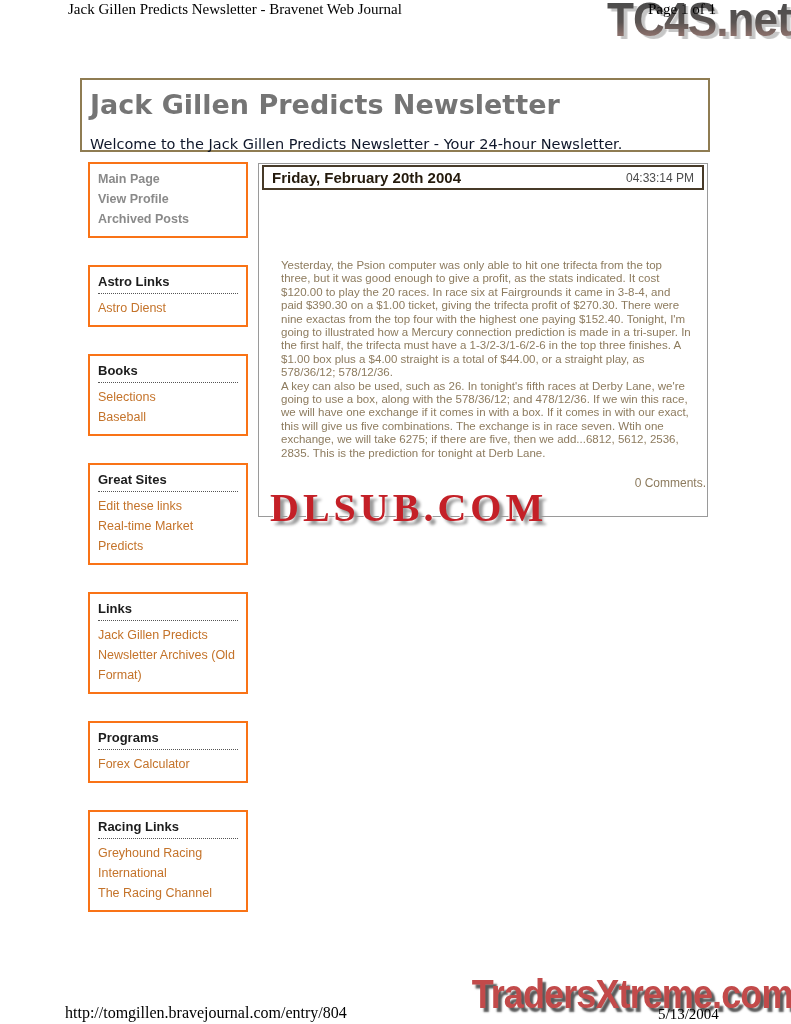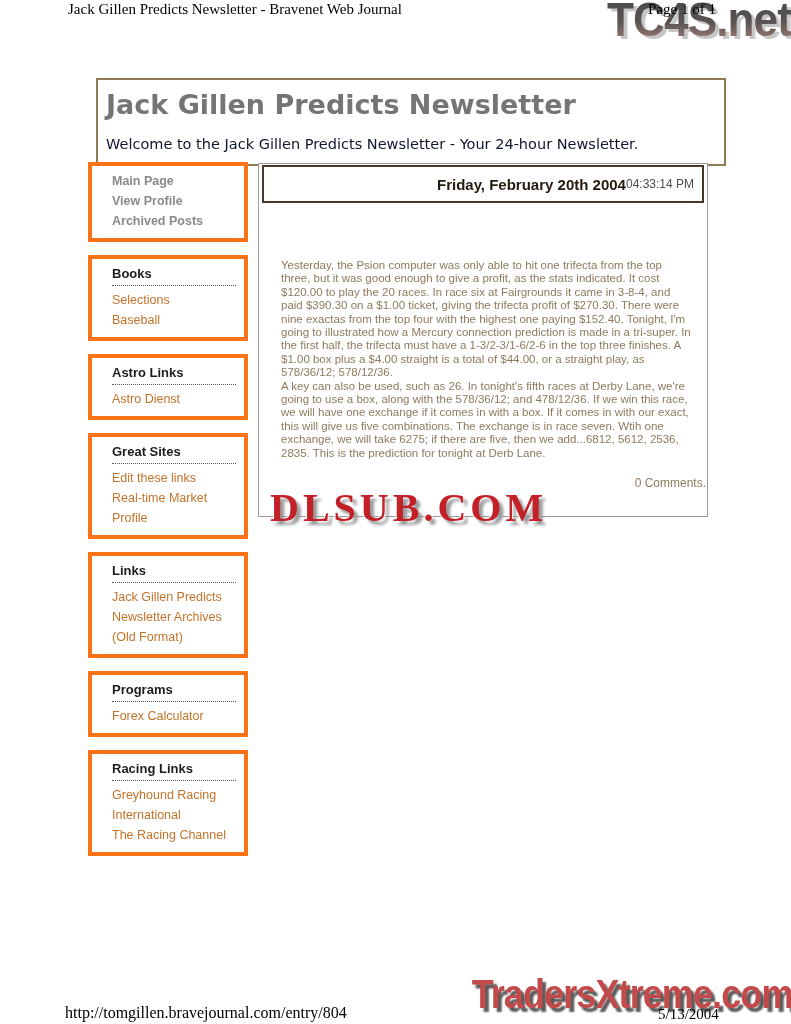--- a/index.html
+++ b/index.html
@@ -31,40 +31,40 @@
   .wm-traders {
     position:absolute; right:-2px; top:972px; z-index:5;
     font:bold 40px "Liberation Sans", sans-serif; letter-spacing:-1px;
     transform:scaleX(.9); transform-origin:100% 0;
     color:#c24a4a; -webkit-text-stroke:2px #ffffff; paint-order:stroke fill;
     text-shadow:4px 4px 2px #5a5a5a;
   }
 
   
   .masthead {
-    position:absolute; left:96px; top:78px; width:630px; height:88px;
+    position:absolute; left:80px; top:78px; width:630px; height:74px;
     border:2px solid #8f7c52; background:#fff; padding:9px 0 0 8px;
   }
   .masthead-title { font:bold 27px "DejaVu Sans", sans-serif; color:#757575; letter-spacing:0; }
   .masthead-sub { font:14.5px "DejaVu Sans", sans-serif; color:#0f172a; margin-top:16px; }
 
   
   .sidebar { position:absolute; left:88px; top:162px; width:160px; }
-  .side-box { border:4px solid #f97316; background:#fff; padding:5px 8px 7px 20px; margin-bottom:13px; }
+  .side-box { border:2px solid #f97316; background:#fff; padding:5px 8px 7px 8px; margin-bottom:27px; }
   .side-nav-item { font:bold 12.5px/20px "Liberation Sans", sans-serif; color:#8a8a8a; cursor:pointer; }
   .side-head { font:bold 13px "Liberation Sans", sans-serif; color:#1c1c1c; padding:2px 0 4px 0;
                border-bottom:1px dotted #555; margin-bottom:4px; }
   .side-link { font:12.5px/20px "Liberation Sans", sans-serif; color:#c4732a; cursor:pointer; }
 
   
   .main-box { position:absolute; left:258px; top:163px; width:450px; height:354px;
               border:1px solid #9a9a9a; background:#fff; }
-  .date-bar { position:absolute; left:3px; right:3px; top:1px; height:38px;
+  .date-bar { position:absolute; left:3px; right:3px; top:1px; height:25px;
               border:2px solid #473a28; display:flex; align-items:center;
-              justify-content:flex-end; padding:0 8px; }
+              justify-content:space-between; padding:0 8px; }
   .post-date { font:bold 15px "Liberation Sans", sans-serif; color:#241a0c; }
   .post-time { font:12px "Liberation Sans", sans-serif; color:#4c4c4c; }
   .title-bar { position:absolute; left:3px; right:3px; top:29px; height:30px;
                border:1px solid #5a4a33; display:flex; align-items:center; padding-left:13px; }
   .post-title { font:bold 20px "Liberation Sans", sans-serif; color:#7d5c14; }
   .post-body { position:absolute; left:22px; right:13px; top:95px;
                font:11.5px/13.4px "Liberation Sans", sans-serif; color:#8d7b5e; }
   .post-comments { position:absolute; right:1px; bottom:26px;
                    font:12px "Liberation Sans", sans-serif; color:#8d7b5e; cursor:pointer;margin-left:24px; }
 </style>
@@ -84,34 +84,34 @@
 </div>
 
 <div class="sidebar">
   <div class="side-box">
     <div class="side-nav-item">Main Page</div>
     <div class="side-nav-item">View Profile</div>
     <div class="side-nav-item">Archived Posts</div>
   </div>
 
   <div class="side-box">
+    <div class="side-head">Astro Links</div>
+    <div class="side-link">Astro Dienst</div>
+  </div>
+
+  <div class="side-box">
     <div class="side-head">Books</div>
     <div class="side-link">Selections</div>
     <div class="side-link">Baseball</div>
   </div>
 
   <div class="side-box">
-    <div class="side-head">Astro Links</div>
-    <div class="side-link">Astro Dienst</div>
-  </div>
-
-  <div class="side-box">
     <div class="side-head">Great Sites</div>
     <div class="side-link">Edit these links</div>
-    <div class="side-link">Real-time Market Profile</div>
+    <div class="side-link">Real-time Market Predicts</div>
   </div>
 
   <div class="side-box">
     <div class="side-head">Links</div>
     <div class="side-link">Jack Gillen Predicts Newsletter Archives (Old Format)</div>
   </div>
 
   <div class="side-box">
     <div class="side-head">Programs</div>
     <div class="side-link">Forex Calculator</div>

